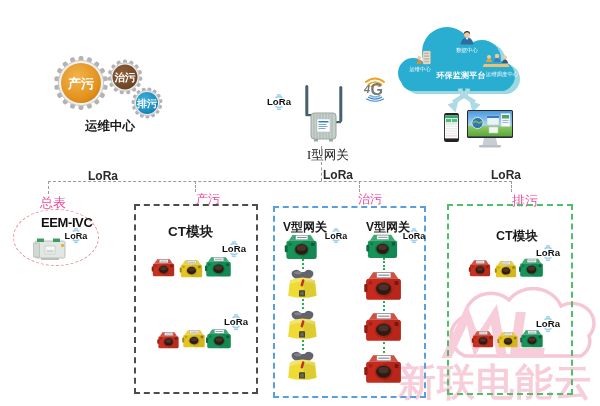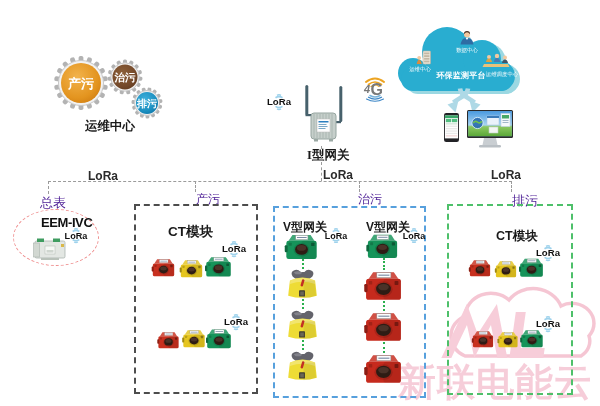--- a/index.html
+++ b/index.html
@@ -1,19 +1,19 @@
 <!DOCTYPE html>
 <html><head>
 <meta charset="utf-8">
 <style>
   html,body{margin:0;padding:0;}
   body{width:600px;height:406px;position:relative;overflow:hidden;background:#fff;
        font-family:"Liberation Sans",sans-serif;}
   .abs{position:absolute;}
-  .lbl{position:absolute;color:#4c1d95;font-size:12px;white-space:nowrap;}
+  .lbl{position:absolute;color:#ec4899;font-size:12px;white-space:nowrap;}
   .lora-line{position:absolute;color:#2b2b2b;font-size:12px;font-weight:bold;white-space:nowrap;}
 </style>
 </head>
 <body>
 
 <svg class="abs" style="left:394px;top:282px;opacity:0.5;" width="206" height="120" viewBox="0 0 206 120">
   <g fill="none" stroke="#ec8fa9" stroke-width="3.5">
     <path d="M71,34 a26,24 0 0 1 44,-16 a30,28 0 0 1 52,6 a22,20 0 0 1 28,30 a20,18 0 0 1 -8,20 l-116,0 a24,22 0 0 1 0,-40z"></path>
   </g>
   <g fill="#f09cb4">
@@ -140,21 +140,21 @@
     <line x1="36" y1="34" x2="36" y2="58"></line>
   </g>
   <rect x="21" y="39" width="13" height="13" fill="#fdfdfd" stroke="#bbb" stroke-width="0.5"></rect>
   <rect x="22.5" y="41" width="10" height="1.5" fill="#2a7fc0"></rect>
   <rect x="22.5" y="44" width="8" height="1" fill="#7aa8c8"></rect>
   <rect x="22.5" y="46" width="9" height="1" fill="#7aa8c8"></rect>
   <rect x="22.5" y="48" width="7" height="1" fill="#7aa8c8"></rect>
   <rect x="18" y="59" width="4" height="2.5" fill="#9aa8a3"></rect>
   <rect x="33" y="59" width="4" height="2.5" fill="#9aa8a3"></rect>
 </svg>
-<div class="abs" style="left:307px;top:147px;font-size:12.5px;font-weight:bold;color:#1a1a1a;"><span style="font-family:'Liberation Serif',serif;">I</span>型网关</div>
+<div class="abs" style="left:307px;top:147px;font-size:12.5px;font-weight:normal;color:#1a1a1a;"><span style="font-family:'Liberation Serif',serif;">I</span>型网关</div>
 
 <svg class="abs" style="left:362px;top:74px;" width="26" height="28" viewBox="0 0 26 28">
   <g fill="none" stroke="#eda422" stroke-linecap="round">
     <path d="M4,8 Q13,1 22,8" stroke-width="2"></path>
     <path d="M6.5,10.5 Q13,5.5 19.5,10.5" stroke-width="1.6"></path>
     <path d="M9,12.5 Q13,9.5 17,12.5" stroke-width="1.2"></path>
   </g>
   <text x="2" y="19" font-size="11" font-weight="bold" fill="#787878" font-style="italic">4</text>
   <text x="8.5" y="21" font-size="16" font-weight="bold" fill="#787878">G</text>
   <path d="M8,21.5 Q13,24.5 18,21.5" fill="none" stroke="#7ab4dc" stroke-width="1.5" stroke-linecap="round"></path>

